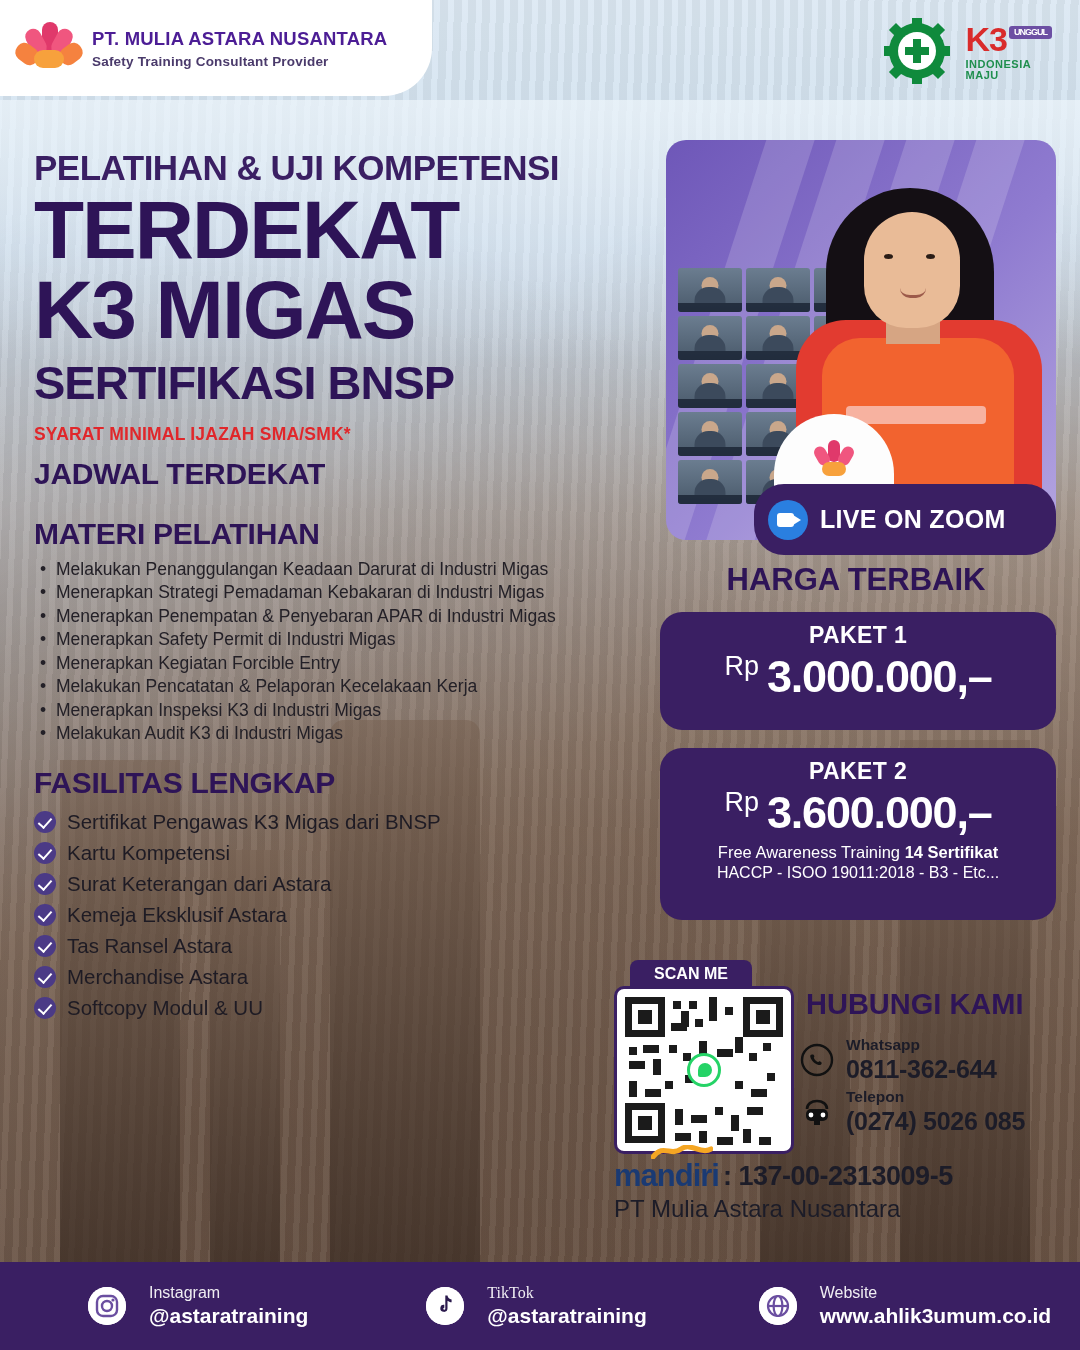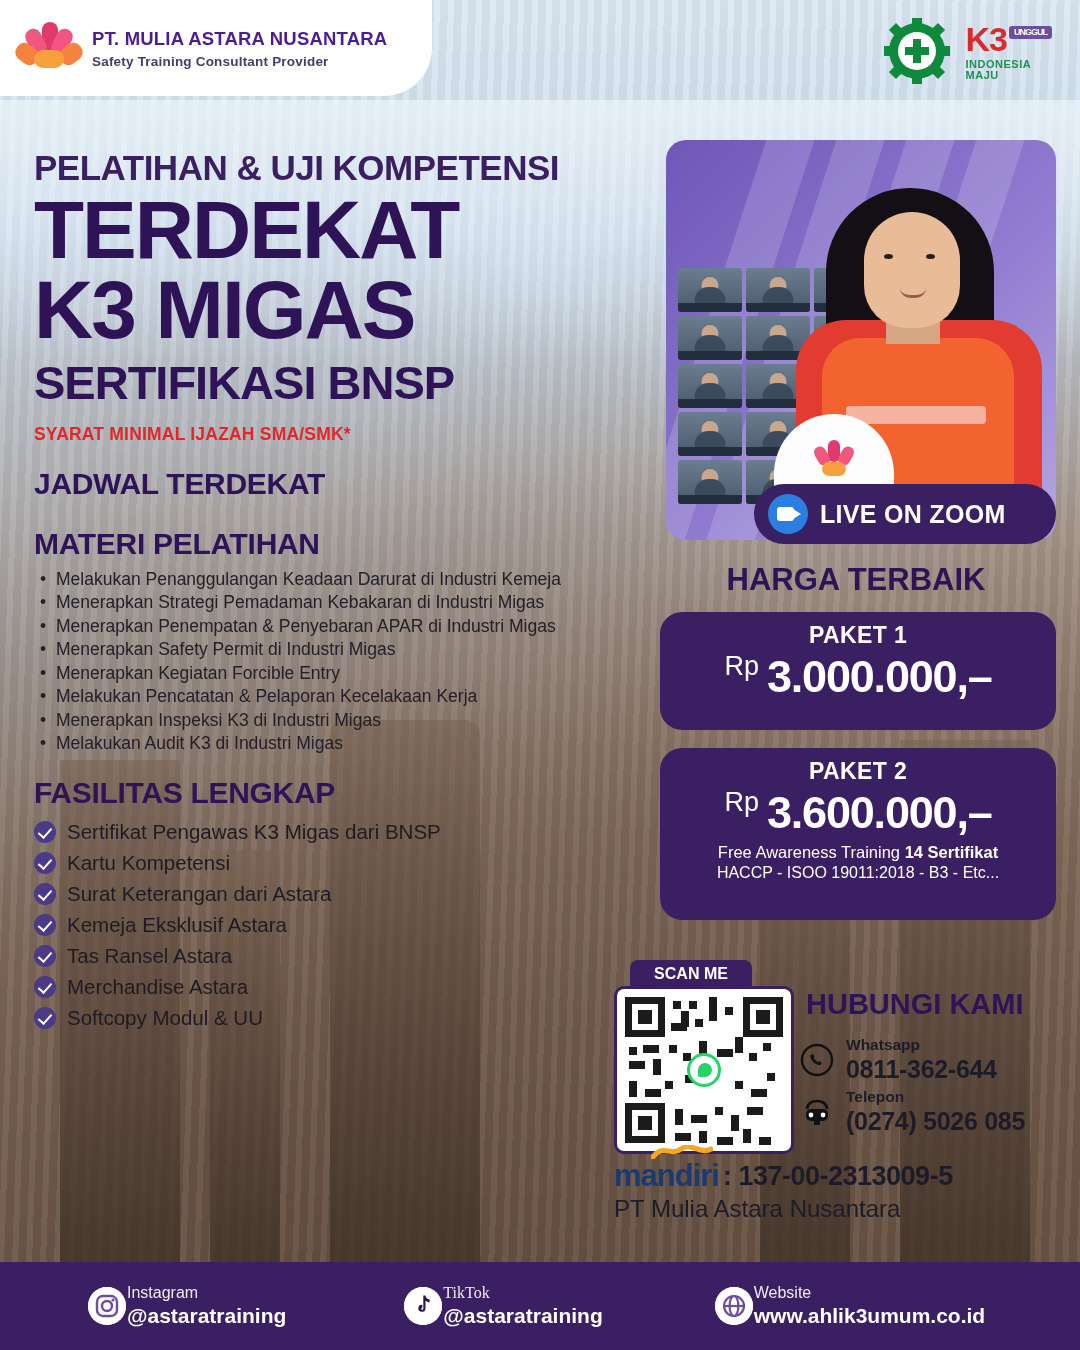--- a/index.html
+++ b/index.html
@@ -51,21 +51,21 @@
   .k3-sub2 { font-size:11px; font-weight:bold; color:#1f8f4e; letter-spacing:.5px; }
 
   
   .left { position:absolute; left:34px; top:148px; width:620px; z-index:5; }
   .t-line1 { font-size:35px; font-weight:bold; color:#3a1f63; letter-spacing:-0.5px; }
   .t-big { font-size:82px; font-weight:bold; color:#2e1457; line-height:.93; letter-spacing:-2px; margin-top:4px; }
   .t-line3 { font-size:47px; font-weight:bold; color:#2e1457; letter-spacing:-1px; margin-top:6px;}
   .t-note { font-size:17.5px; font-weight:bold; color:#e0272b; margin-top:14px; letter-spacing:.2px;}
 
   .sec-title { font-size:30px; font-weight:bold; color:#2e1457; letter-spacing:-.3px; }
-  #jadwal-section { margin-top:22px; }
+  #jadwal-section { margin-top:12px; }
   .sched-list { margin-top:12px; width:420px; }
   .sched-item {
     background:#fff; border-radius:10px; padding:10px 18px; margin-bottom:9px;
     font-size:21px; font-weight:bold; color:#2b2b3d;
     box-shadow:0 2px 6px rgba(0,0,0,.12);
   }
   #materi-section { margin-top:26px; }
   .materi-list { margin-top:8px; }
   .materi-item { font-size:17.5px; color:#232027; margin:2.5px 0 2.5px 22px; position:relative; }
   .materi-item::before{ content:"•"; position:absolute; left:-16px; color:#232027; }
@@ -95,21 +95,21 @@
   .p-eye { position:absolute; width:9px; height:5px; background:#2a1c16; border-radius:50%; top:84px;}
   .p-smile{ position:absolute; left:140px; top:118px; width:26px; height:10px; border-bottom:3px solid #9c5a4a; border-radius:0 0 40px 40px; }
   .p-body { position:absolute; left:36px; top:150px; width:246px; height:220px; background:#e23b30; border-radius:50px 50px 0 0; }
   .p-vest { position:absolute; left:62px; top:168px; width:192px; height:202px; background:#f2632f; border-radius:38px 38px 0 0; }
   .p-vest-strip{ position:absolute; left:86px; top:236px; width:140px; height:18px; background:#f7b2a0; border-radius:4px;}
   .p-neck { position:absolute; left:126px; top:140px; width:54px; height:34px; background:#d6a583; }
   .p-helmet { position:absolute; left:14px; top:244px; width:120px; height:104px; background:#fdfdfd; border-radius:60px 60px 16px 16px; }
   .p-helmet .lotus{ position:absolute; left:38px; top:26px; width:44px; height:42px; }
 
   .zoombadge {
-    position:absolute; right:24px; top:484px; width:302px; height:60px; z-index:6;
+    position:absolute; right:24px; top:484px; width:302px; height:71px; z-index:6;
     background:#3a1f63; border-radius:30px; display:flex; align-items:center; gap:12px; padding-left:14px;
   }
   .zoom-ic { width:40px; height:40px; border-radius:50%; background:#2a7fe0; position:relative; flex:0 0 auto; }
   .zoom-ic::before{ content:""; position:absolute; left:9px; top:13px; width:17px; height:14px; background:#fff; border-radius:3px; }
   .zoom-ic::after{ content:""; position:absolute; left:25px; top:15px; border-left:8px solid #fff; border-top:5px solid transparent; border-bottom:5px solid transparent; }
   .zoom-text { color:#fff; font-size:25px; font-weight:bold; letter-spacing:.3px; }
 
   .harga-title { position:absolute; right:24px; top:562px; width:400px; text-align:center; font-size:31px; font-weight:bold; color:#2e1457; z-index:6; }
 
   .paket {
@@ -149,21 +149,21 @@
 
   .bank { position:absolute; left:614px; top:1158px; z-index:6; }
   .bank-row { display:flex; align-items:center; gap:4px; }
   .mandiri { font-size:31px; font-weight:bold; color:#1a3a73; letter-spacing:-1px; position:relative; }
   .mandiri-wave { position:absolute; right:6px; top:-13px; width:62px; height:14px; }
   .bank-no { font-size:27px; font-weight:bold; color:#1c1c28; letter-spacing:-.5px;text-align:center; }
   .bank-holder { font-size:24px; color:#1c1c28; margin-top:1px; }
 
   
   .footer { position:absolute; left:0; bottom:0; width:1080px; height:88px; background:#3a1f63; z-index:7; display:flex; align-items:center; }
-  .f-item { display:flex; align-items:center; gap:1px; color:#fff; }
+  .f-item { display:flex; align-items:center; gap:23px; color:#fff; }
   #footer-instagram { margin-left:88px; }
   #footer-tiktok { margin-left:118px; }
   #footer-website { margin-left:112px; }
   .f-ic { width:38px; height:38px; border-radius:50%; background:#fff; position:relative; flex:0 0 auto; }
   .f-label { font-size:16px; opacity:.92; }
   .f-value { font-size:21px; font-weight:bold; margin-top:2px; }
 </style>
 </head>
 <body>
 
@@ -228,21 +228,21 @@
   <div class="t-line3">SERTIFIKASI BNSP</div>
   <div class="t-note">SYARAT MINIMAL IJAZAH SMA/SMK*</div>
 
   <div id="jadwal-section">
     <div class="sec-title">JADWAL TERDEKAT</div>
   </div>
 
   <div id="materi-section">
     <div class="sec-title">MATERI PELATIHAN</div>
     <div class="materi-list">
-      <div class="materi-item">Melakukan Penanggulangan Keadaan Darurat di Industri Kemeja</div>
+      <div class="materi-item">Melakukan Penanggulangan Keadaan Darurat di Industri Migas</div>
       <div class="materi-item">Menerapkan Strategi Pemadaman Kebakaran di Industri Migas</div>
       <div class="materi-item">Menerapkan Penempatan &amp; Penyebaran APAR di Industri Migas</div>
       <div class="materi-item">Menerapkan Safety Permit di Industri Migas</div>
       <div class="materi-item">Menerapkan Kegiatan Forcible Entry</div>
       <div class="materi-item">Melakukan Pencatatan &amp; Pelaporan Kecelakaan Kerja</div>
       <div class="materi-item">Menerapkan Inspeksi K3 di Industri Migas</div>
       <div class="materi-item">Melakukan Audit K3 di Industri Migas</div>
     </div>
   </div>
 

